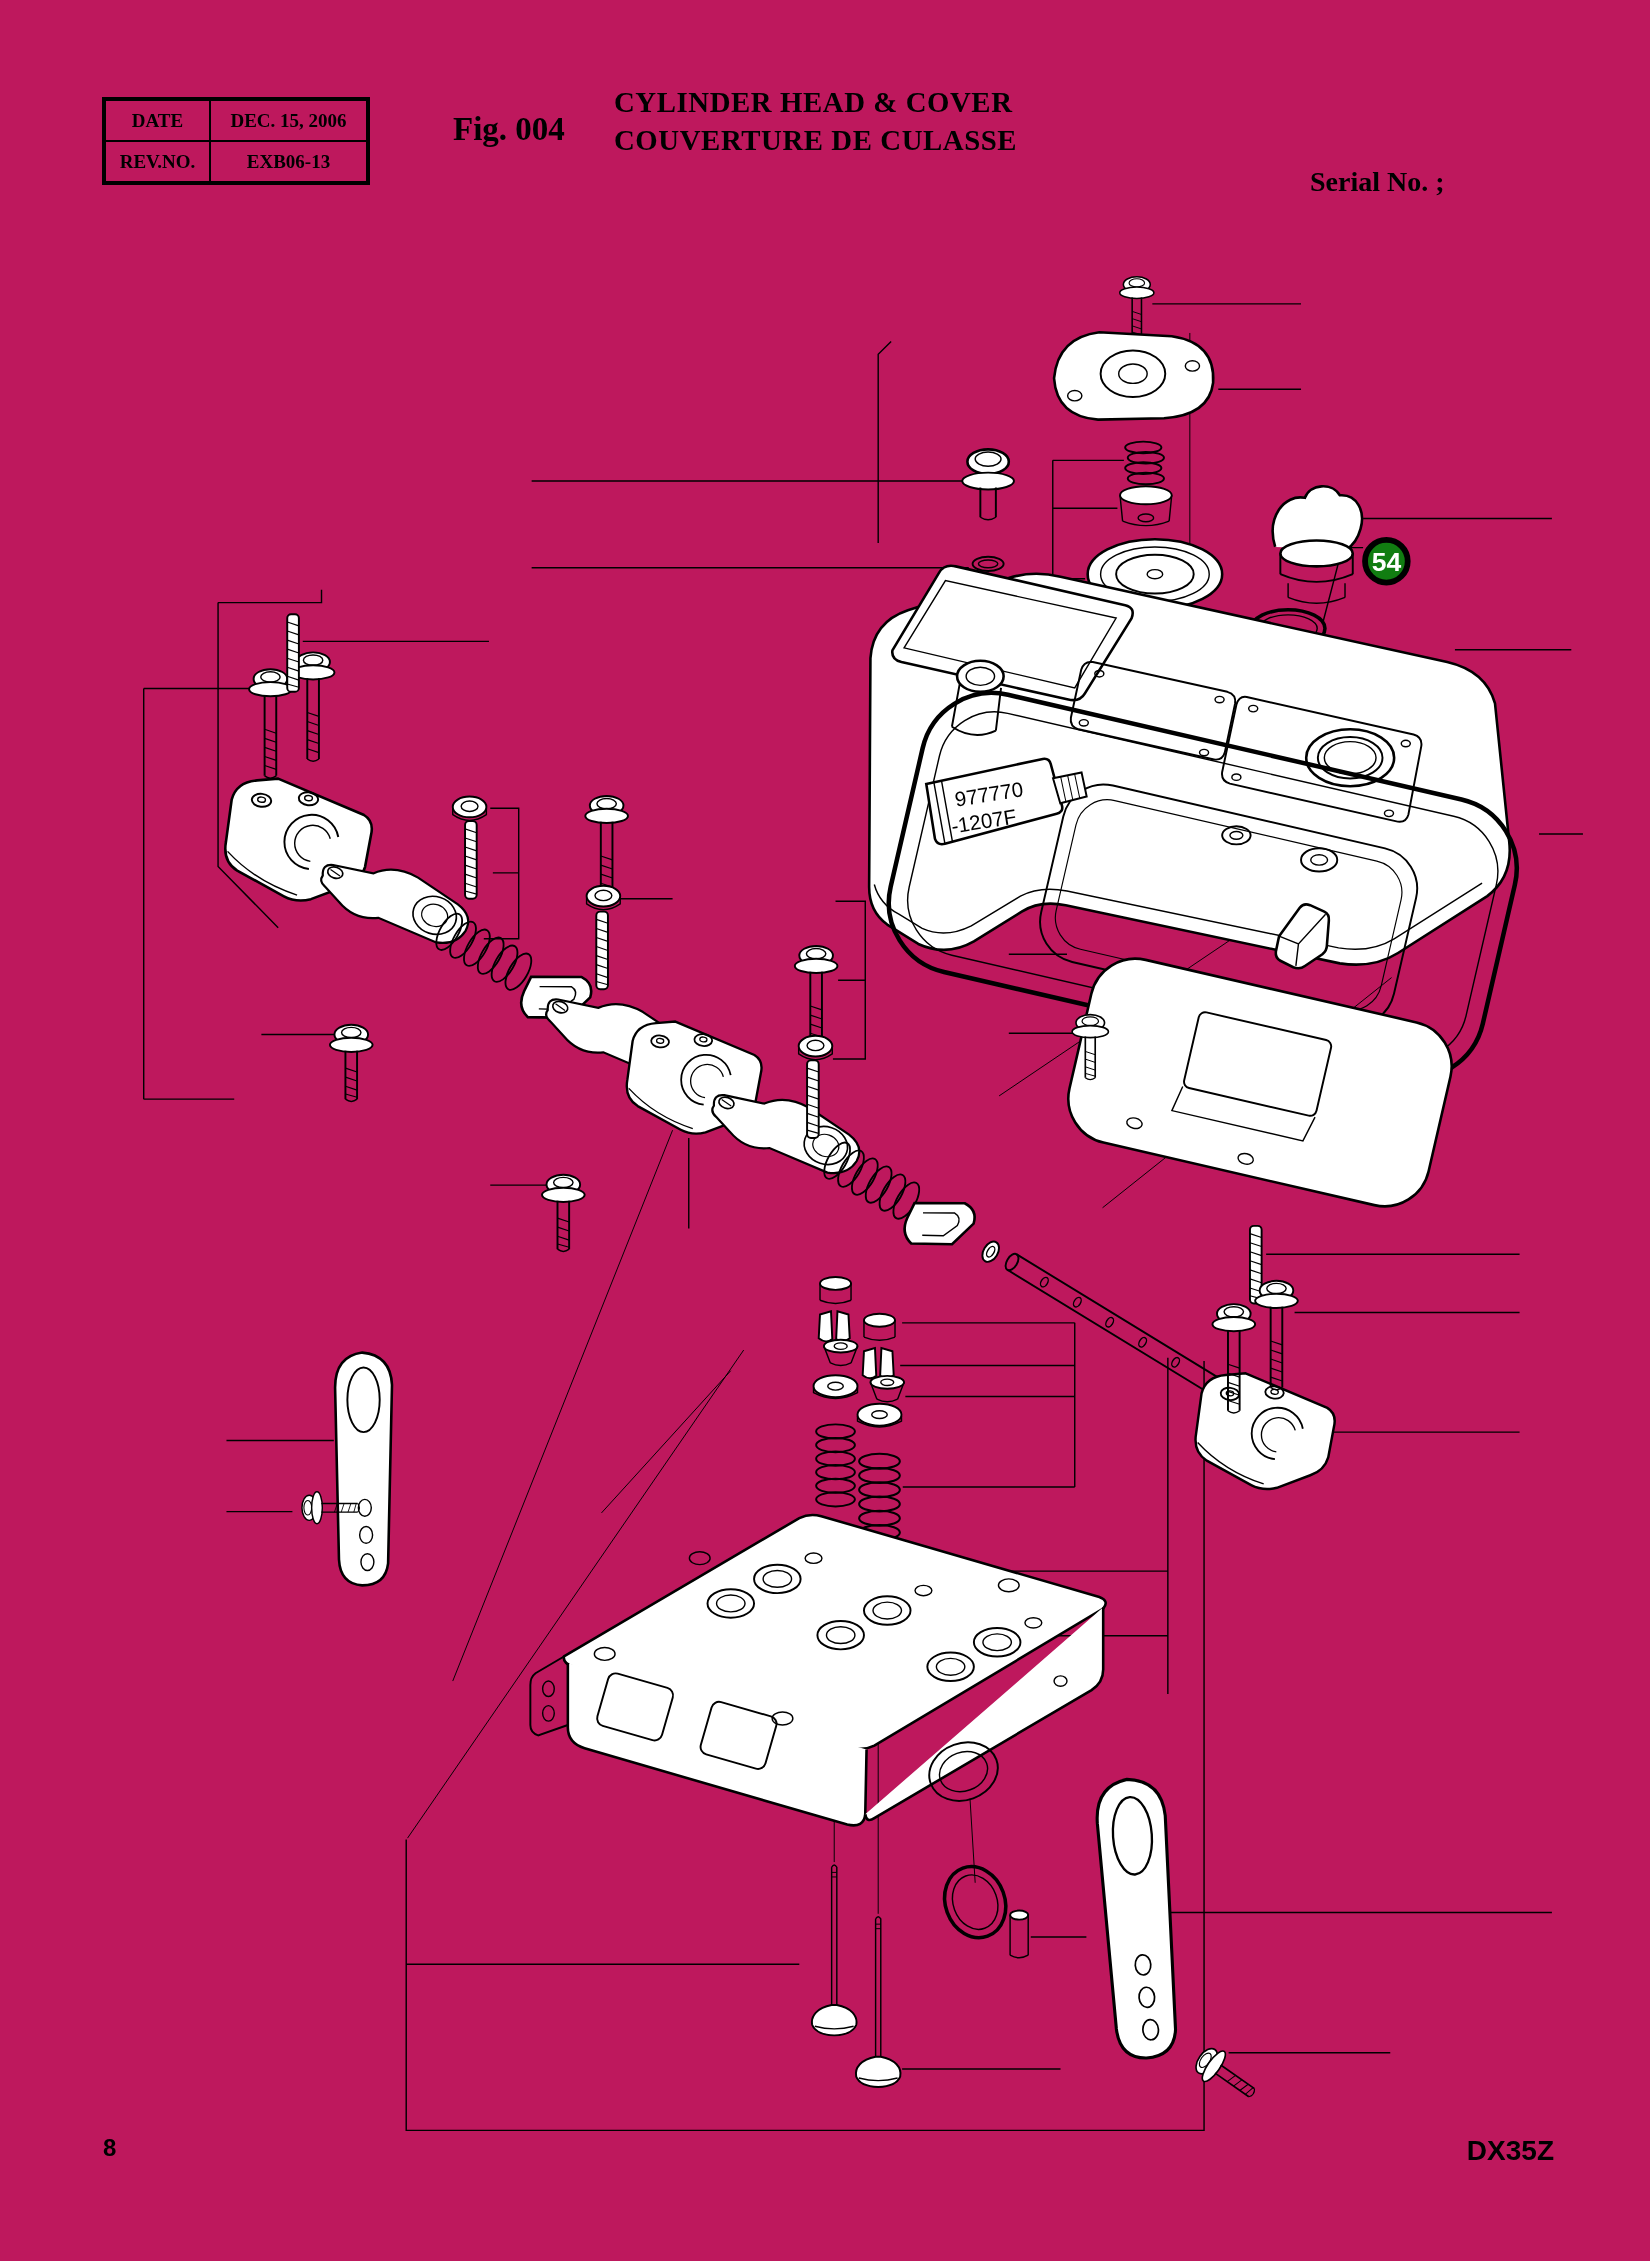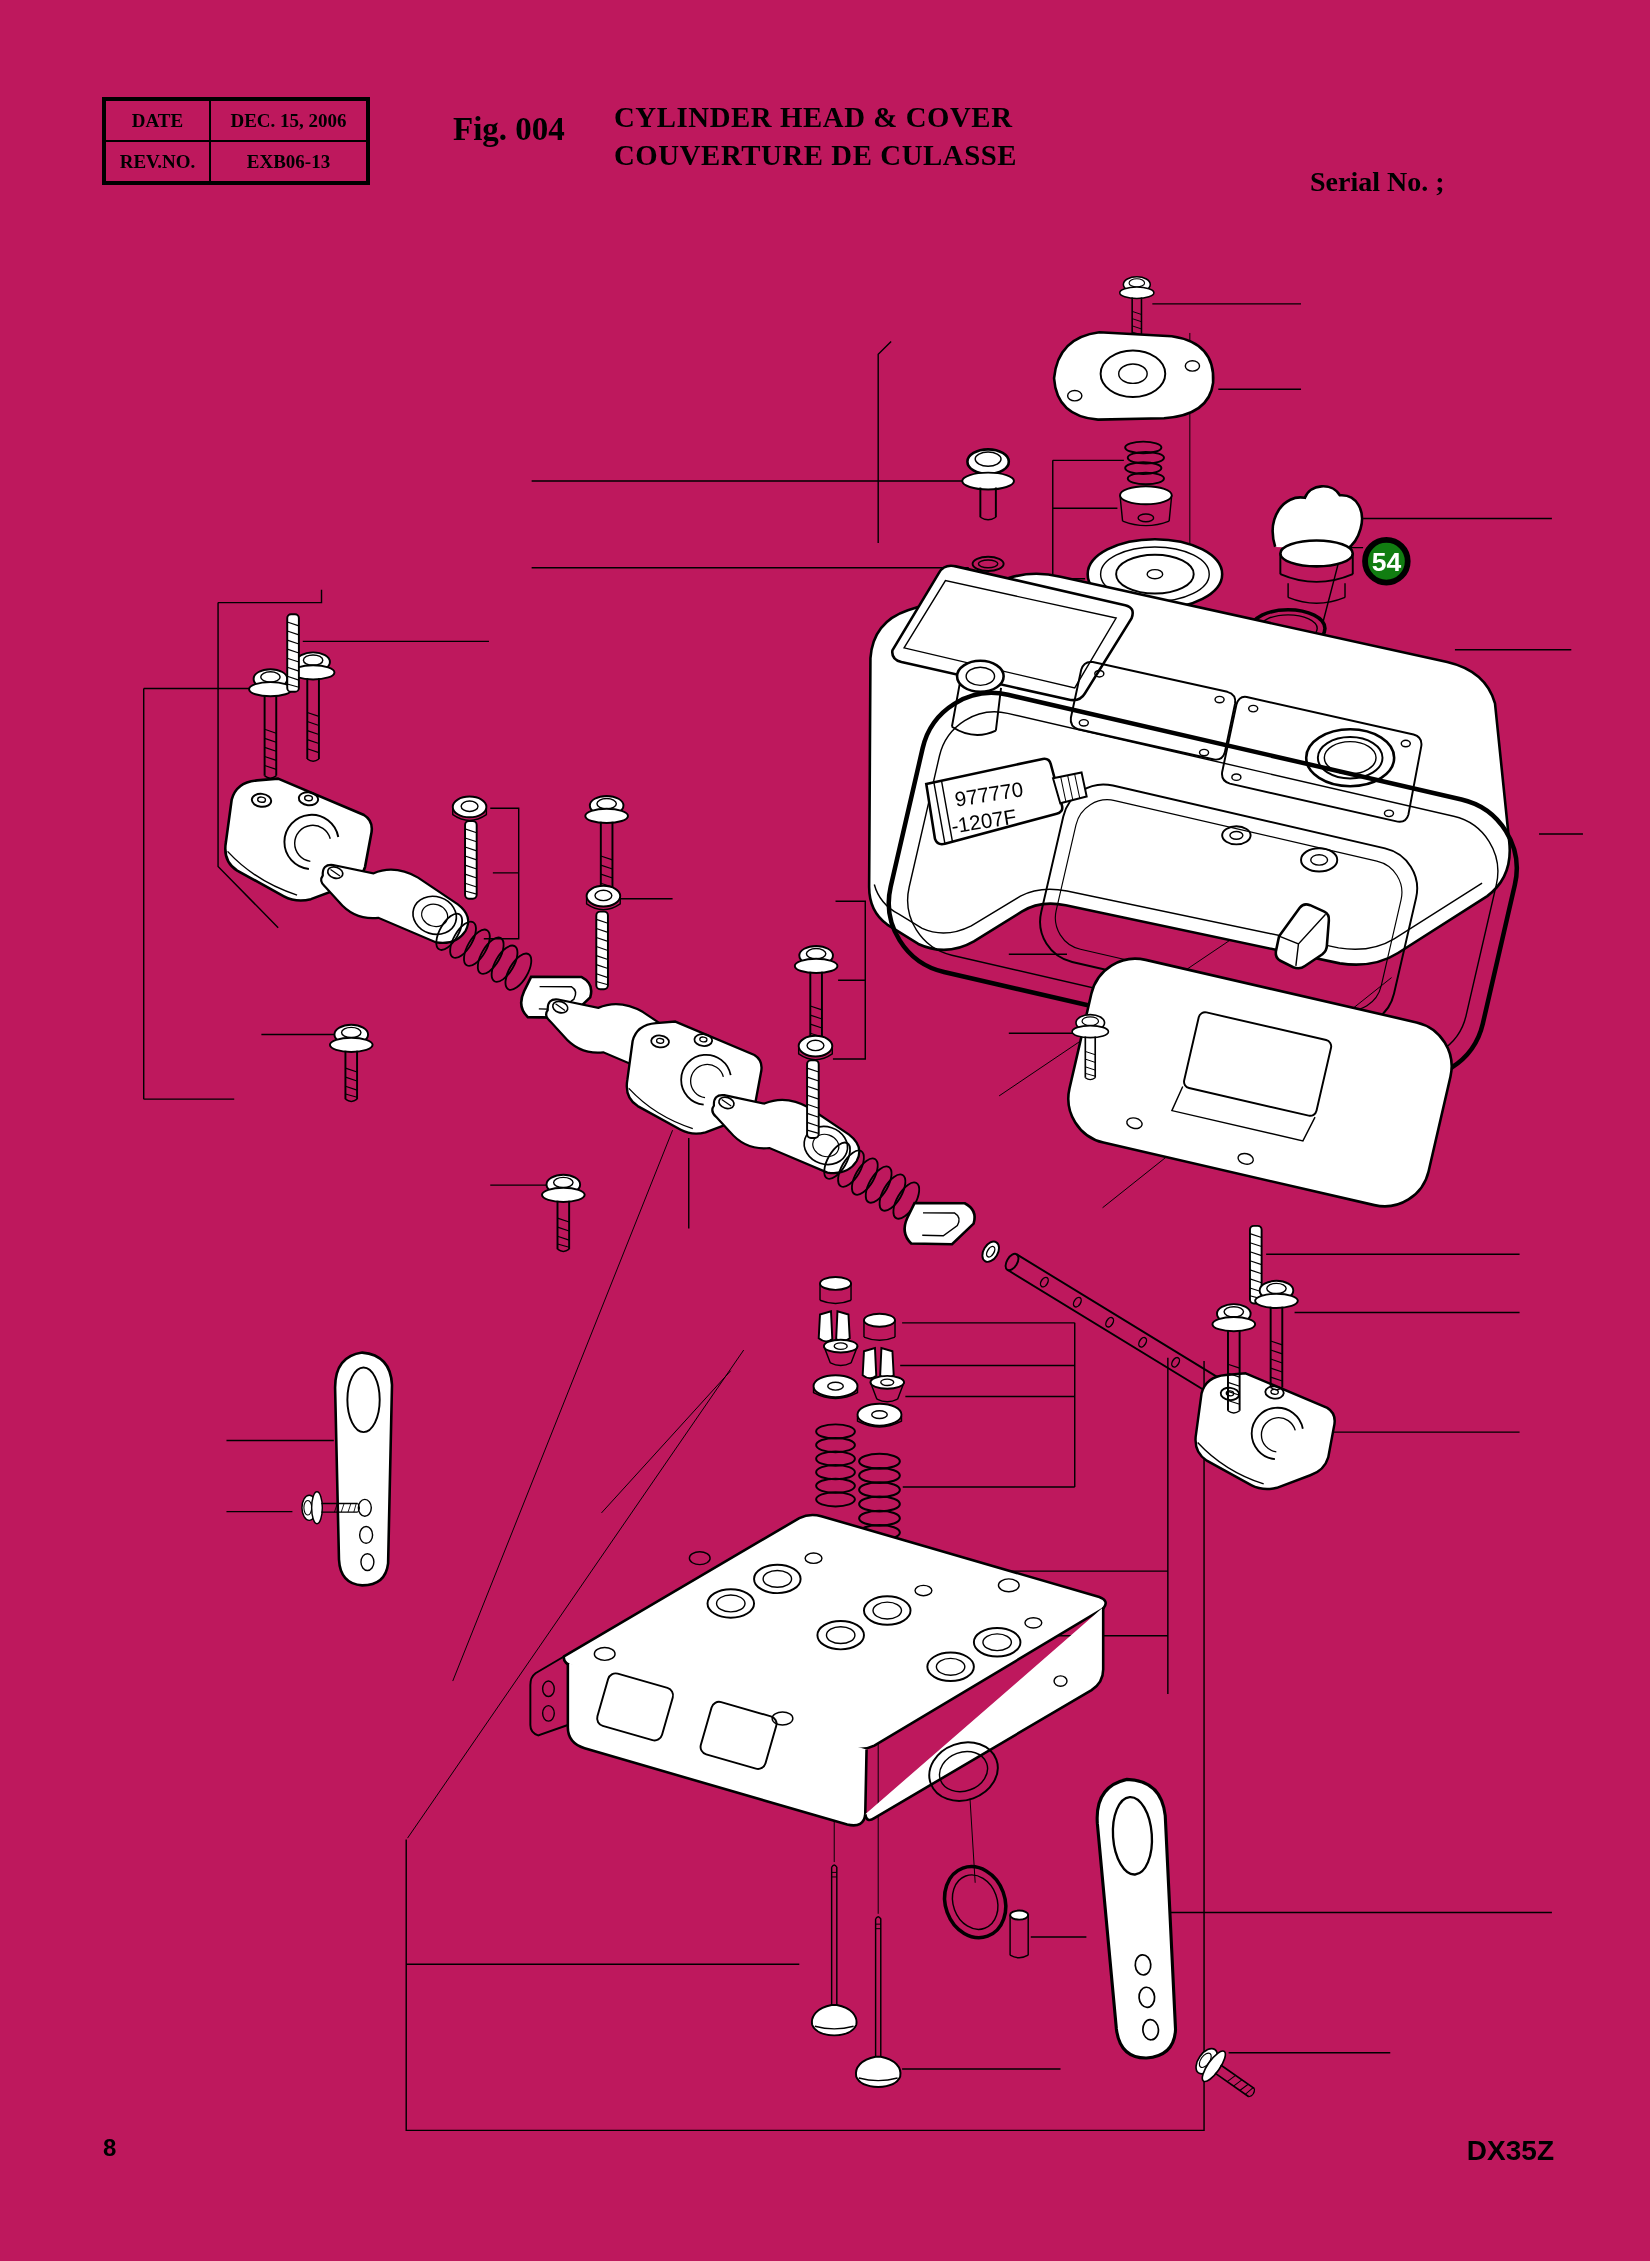--- a/index.html
+++ b/index.html
@@ -6,21 +6,21 @@
   .page{position:relative;width:1651px;height:2261px;background:#be185d;overflow:hidden;
         font-family:"Liberation Serif", serif;color:#000;}
   
   .info-table{position:absolute;left:102px;top:97px;width:260px;border:4.5px solid #000;}
   .info-row{display:flex;height:39px;}
   .info-row + .info-row{border-top:2.6px solid #000;}
   .cell{display:flex;align-items:center;justify-content:center;font-weight:bold;font-size:19px;}
   .cell.lbl{width:103px;border-right:2.6px solid #000;}
   .cell.val{flex:1;border-radius:6px;}
   .fig-label{position:absolute;left:453px;top:111px;font-weight:bold;font-size:33px;}
-  .title-block{position:absolute;left:614px;top:98px;line-height:38px;}
+  .title-block{position:absolute;left:614px;top:83px;line-height:38px;}
   .title-line{font-weight:bold;font-size:30px;letter-spacing:0.6px;white-space:nowrap;transform:scaleX(.96);transform-origin:left;}
   .serial{position:absolute;left:1310px;top:166px;font-weight:bold;font-size:28px;}
   .footer-page{position:absolute;left:103px;top:2134px;font-family:"Liberation Sans",sans-serif;font-weight:bold;font-size:24px;}
   .footer-model{position:absolute;right:97px;top:2135px;font-family:"Liberation Sans",sans-serif;font-weight:bold;font-size:28px;}
   svg{position:absolute;left:0;top:0;}
   svg *{vector-effect:none;}
   .ln{stroke:#000;stroke-width:2.2;fill:none;}
   .thin{stroke:#000;stroke-width:1.5;fill:none;}
   .p3{stroke:#000;stroke-width:3;fill:#fff;}
   .p4{stroke:#000;stroke-width:4;fill:#fff;}

